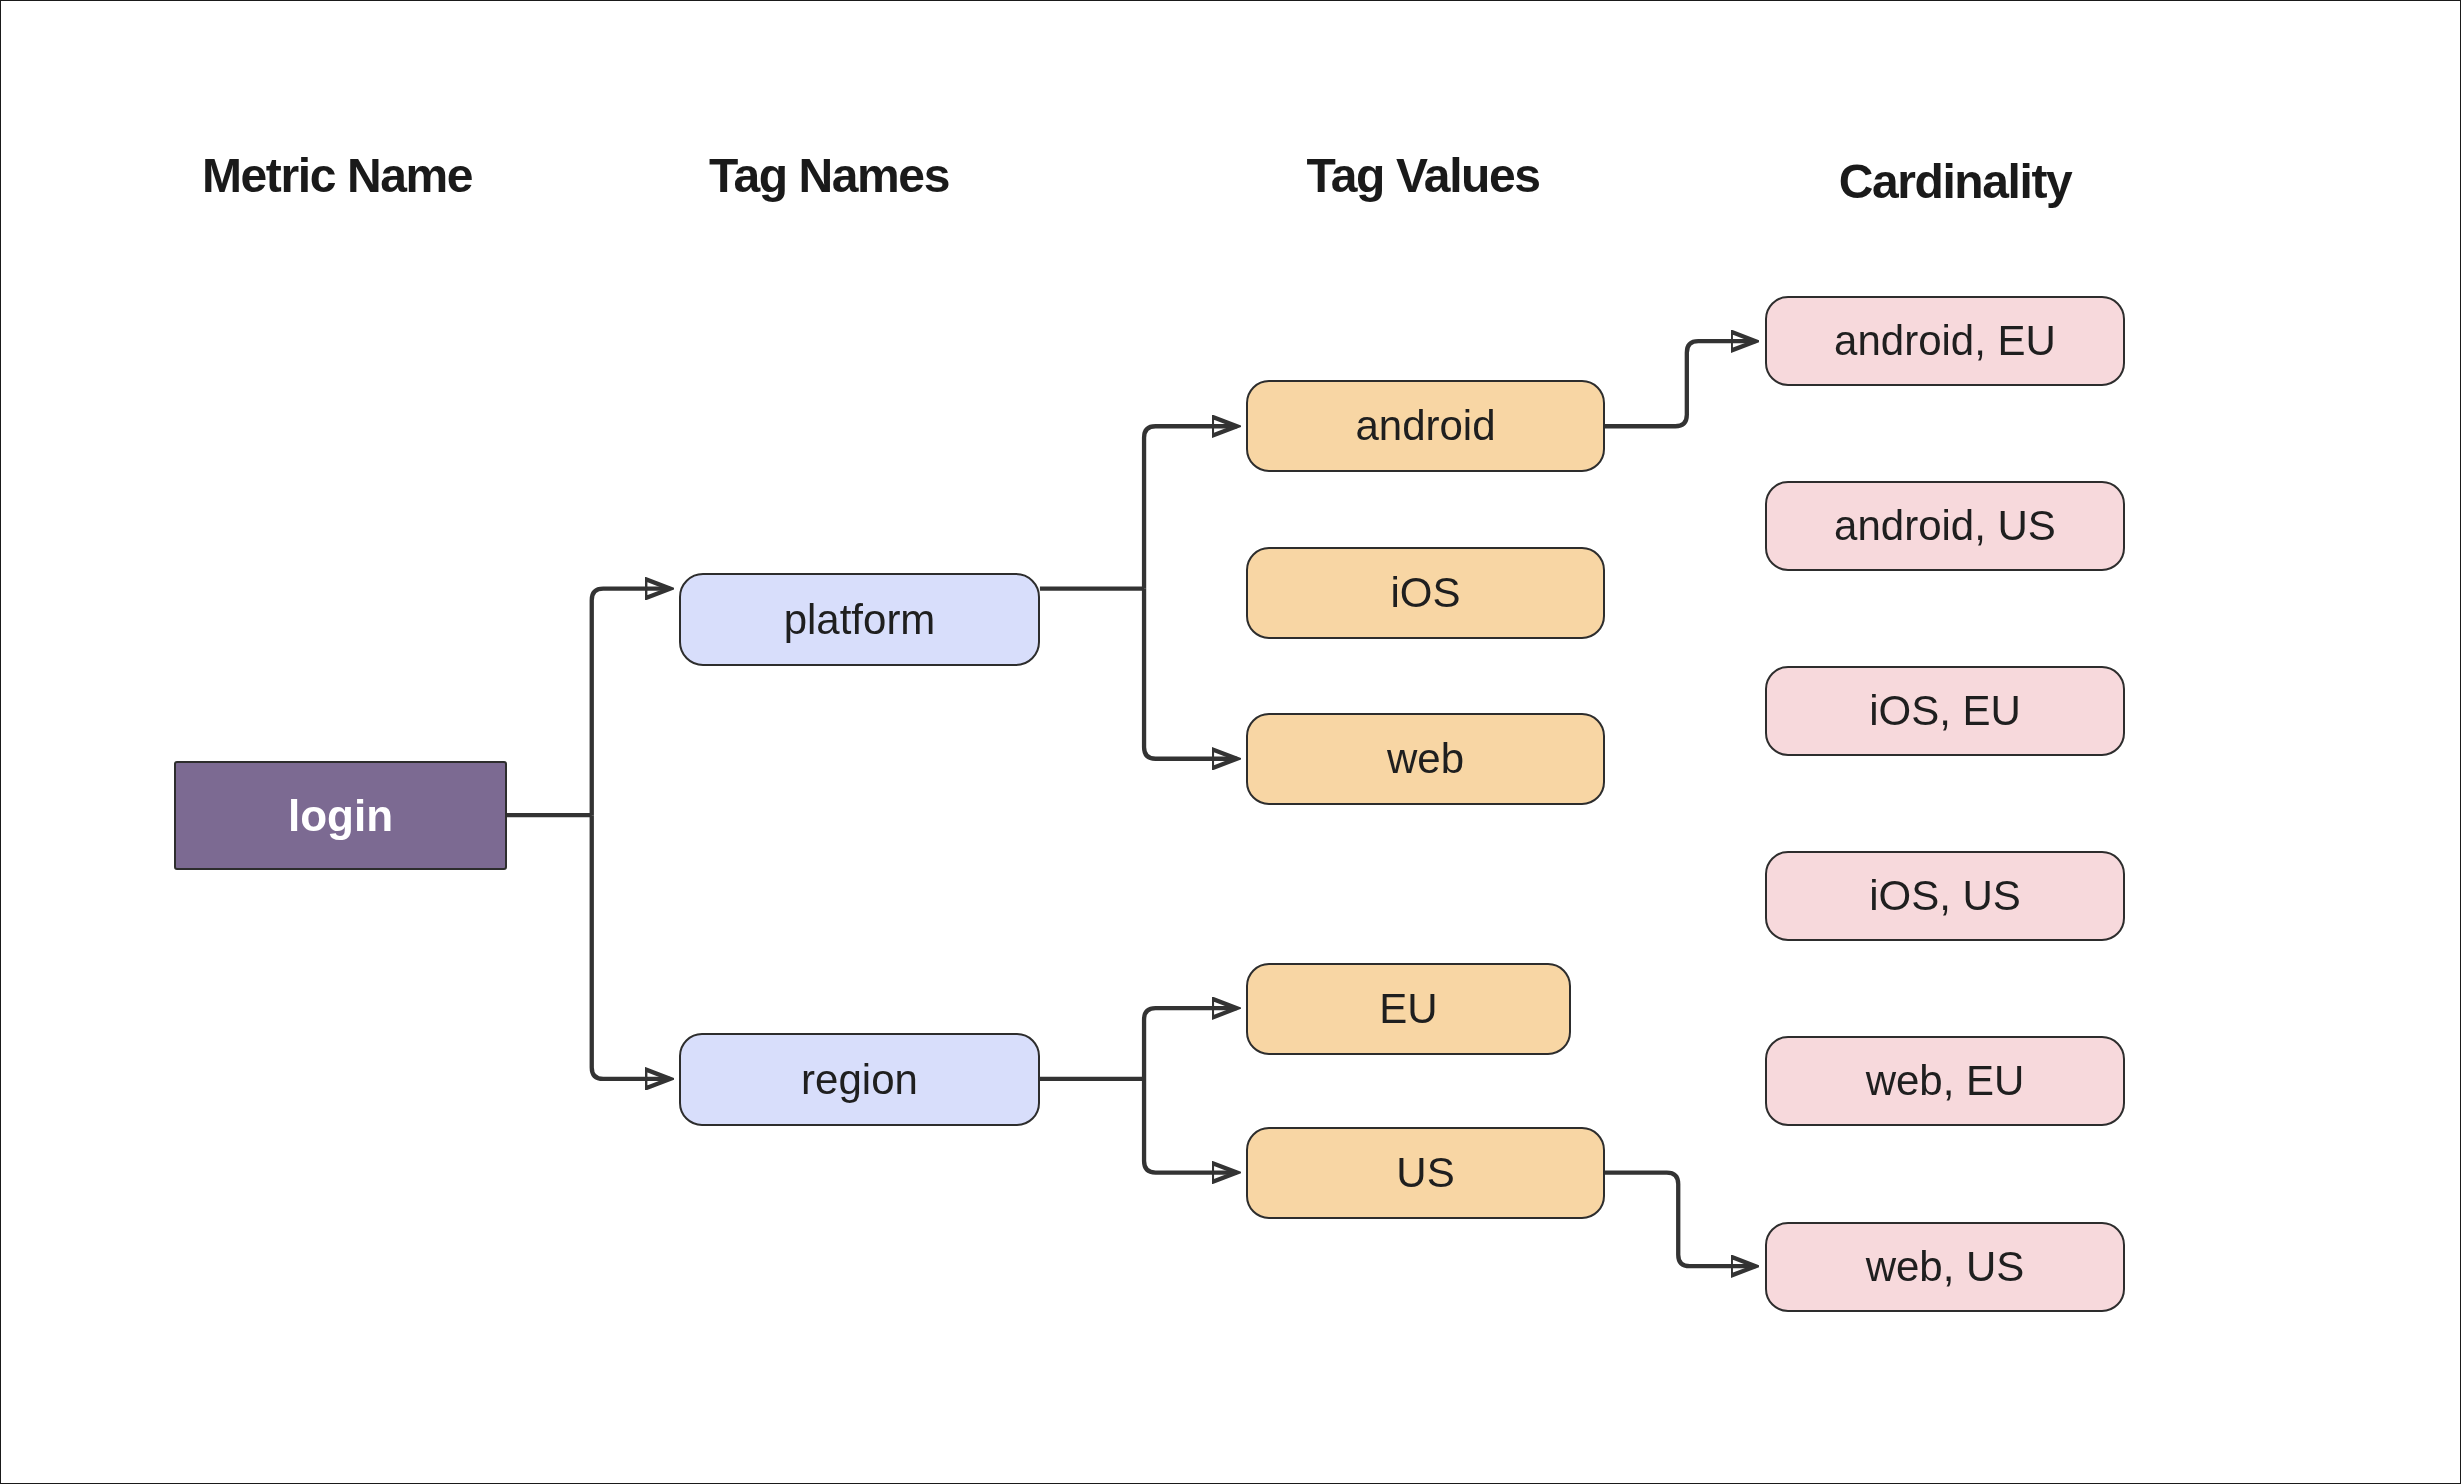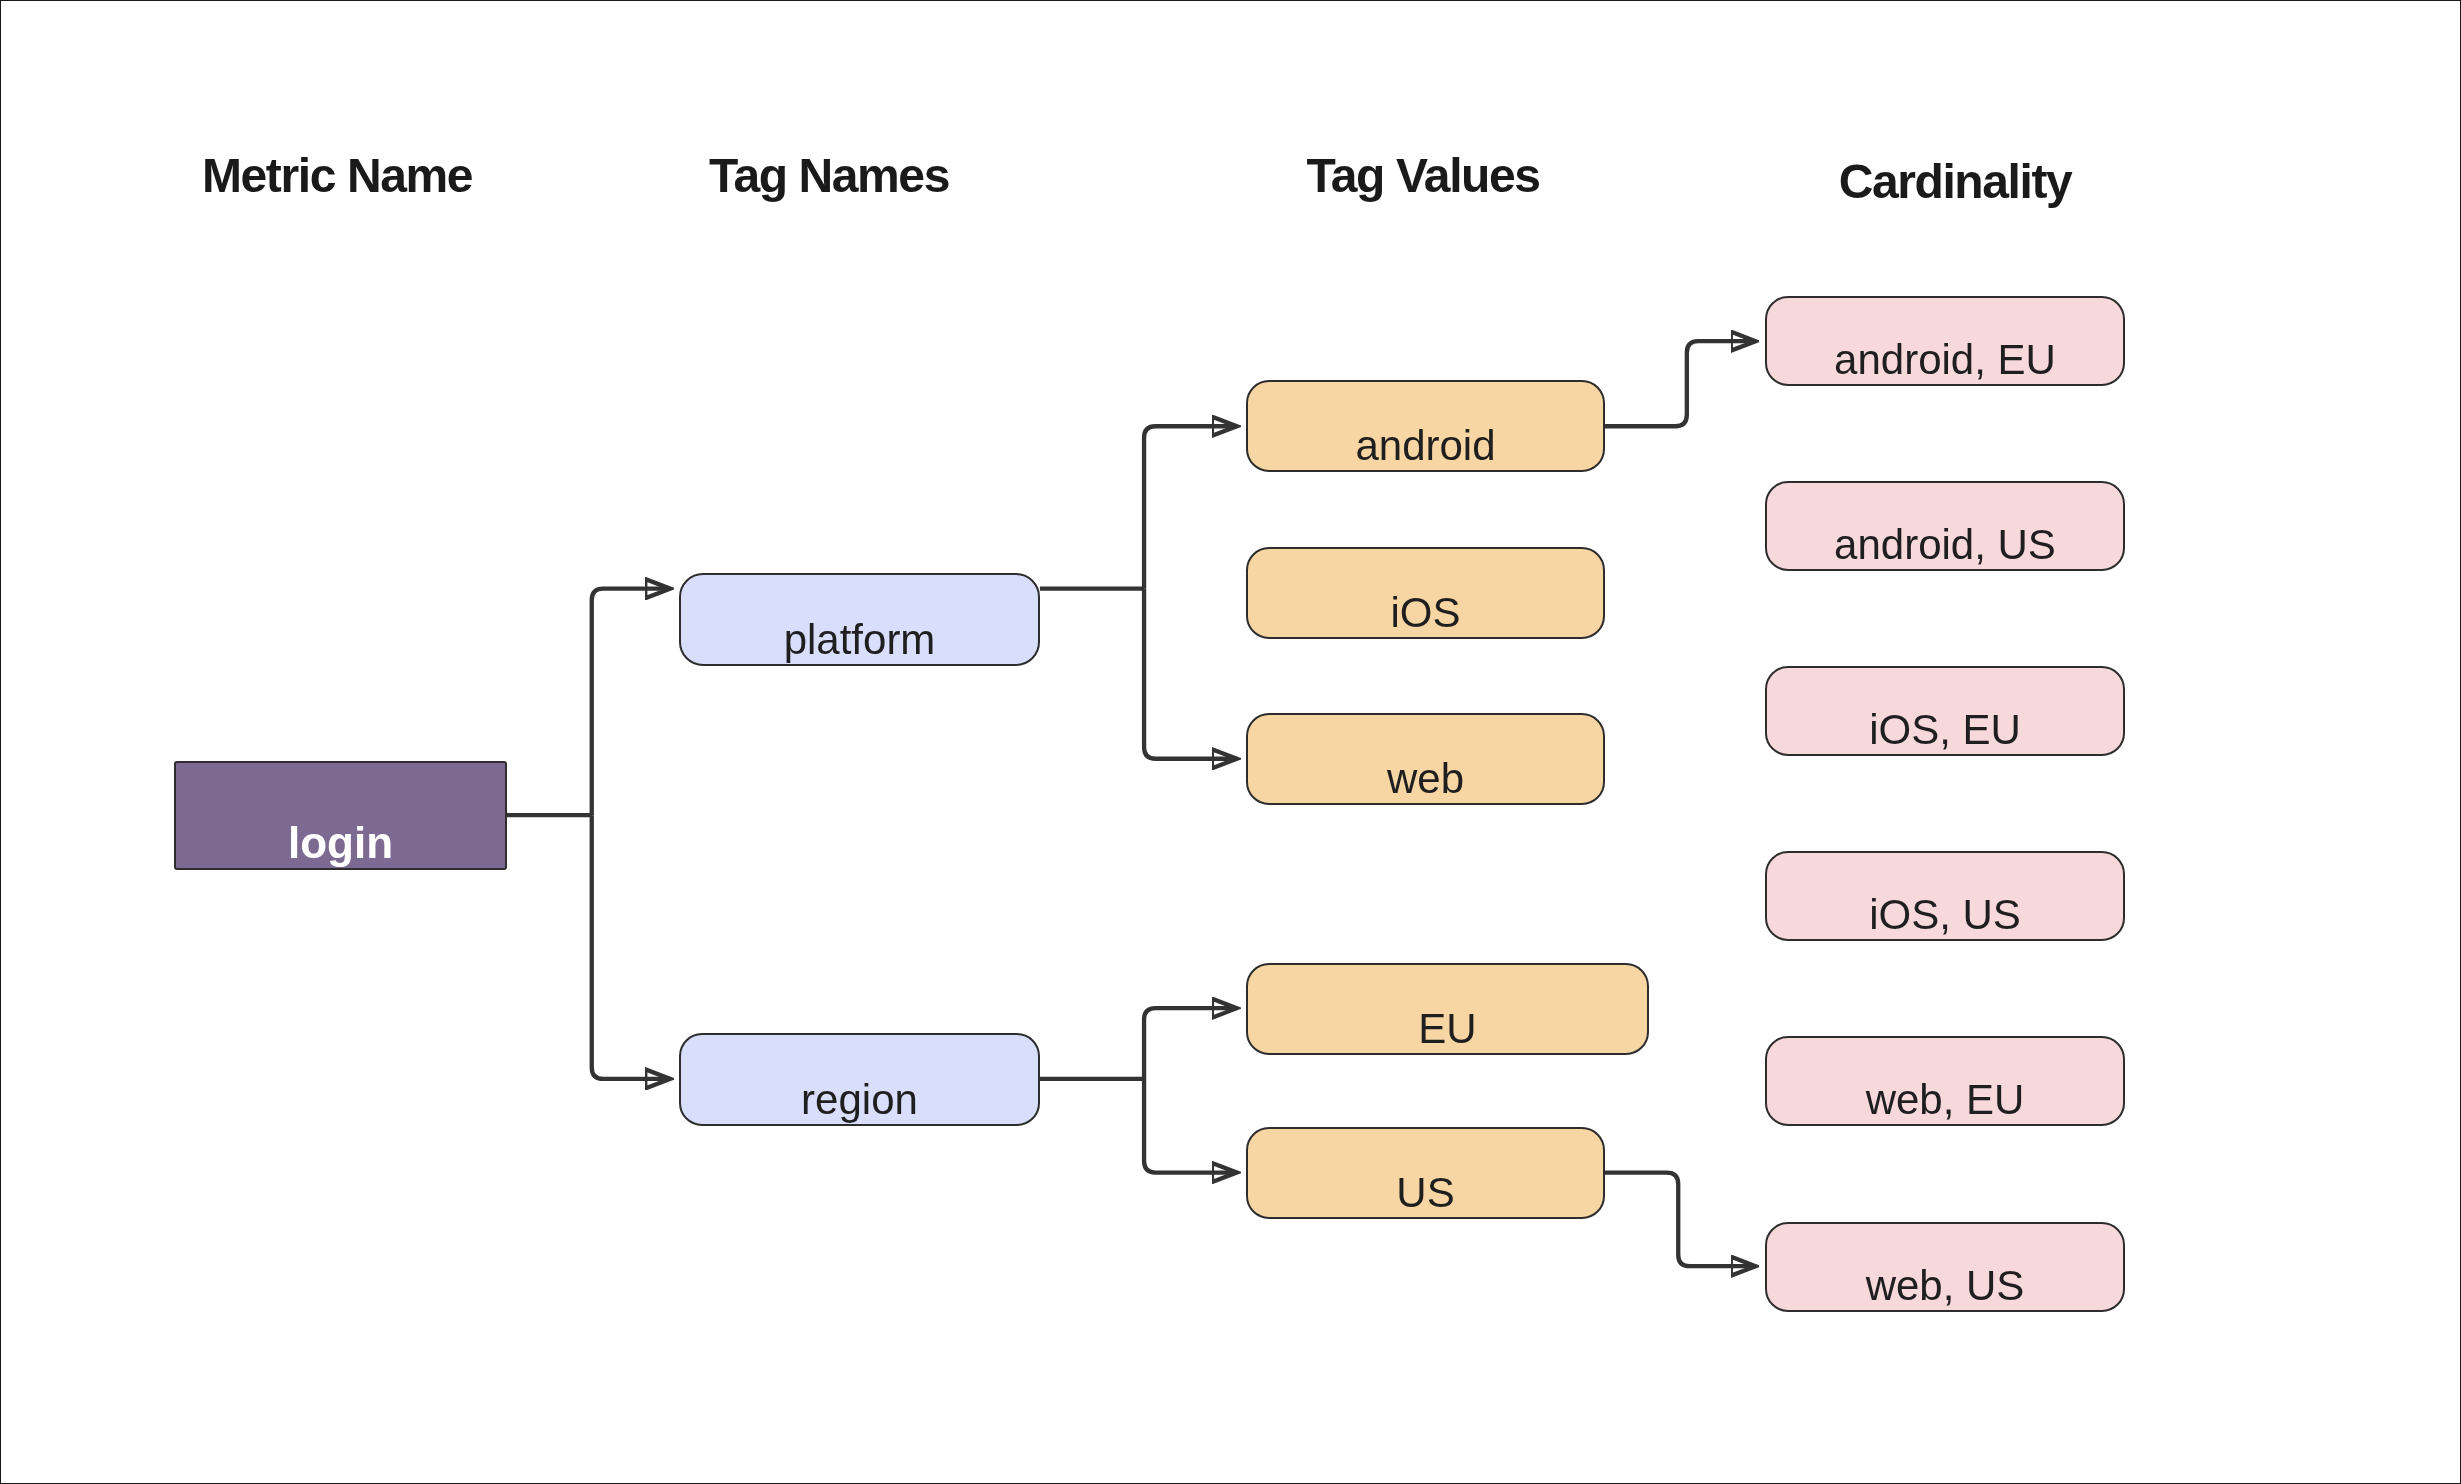--- a/index.html
+++ b/index.html
@@ -19,21 +19,21 @@
     font-size:48px;
     letter-spacing:-1.4px;
     color:var(--heading-text,#1a1a1a);
     white-space:nowrap;
   }
   .node{
     position:absolute;
     box-sizing:border-box;
     border:2.4px solid var(--node-border,#2d2d2d);
     border-radius:23px;
-    display:flex;align-items:flex-end;justify-content:center;
+    display:flex;align-items:center;justify-content:center;
     font-size:42px;
     color:var(--node-text,#1f1f1f);
     white-space:nowrap;
   }
   .node.metric{
     background:var(--metric-fill,#7c6a92);
     color:var(--metric-text,#ffffff);
     font-weight:bold;
     font-size:44px;
     border-radius:3px;
@@ -44,21 +44,21 @@
   svg.edges{position:absolute;left:0;top:0;}
   svg.edges path{stroke:var(--connector,#333333);stroke-width:4.5;fill:none;}
 
   
   #node-login      {left:173px; top:760px; width:333px;height:109px;}
   #node-platform   {left:678px; top:572px; width:361px;height:93px;border-radius:24px;}
   #node-region     {left:678px; top:1032px;width:361px;height:93px;}
   #node-android    {left:1245px;top:379px; width:359px;height:92px;}
   #node-ios        {left:1245px;top:546px; width:359px;height:92px;}
   #node-web        {left:1245px;top:712px; width:359px;height:92px;}
-  #node-eu         {left:1245px;top:962px;width:403px;height:92px;}
+  #node-eu         {left:1245px;top:962px;width:325px;height:92px;}
   #node-us         {left:1245px;top:1126px;width:359px;height:92px;}
   #node-android-eu {left:1764px;top:295px; width:360px;height:90px;}
   #node-android-us {left:1764px;top:480px; width:360px;height:90px;}
   #node-ios-eu     {left:1764px;top:665px; width:360px;height:90px;}
   #node-ios-us     {left:1764px;top:850px; width:360px;height:90px;}
   #node-web-eu     {left:1764px;top:1035px;width:360px;height:90px;}
   #node-web-us     {left:1764px;top:1221px;width:360px;height:90px;}
 
   #header-metric-name{left:336px; top:147px;}
   #header-tag-names  {left:828px; top:147px;}

